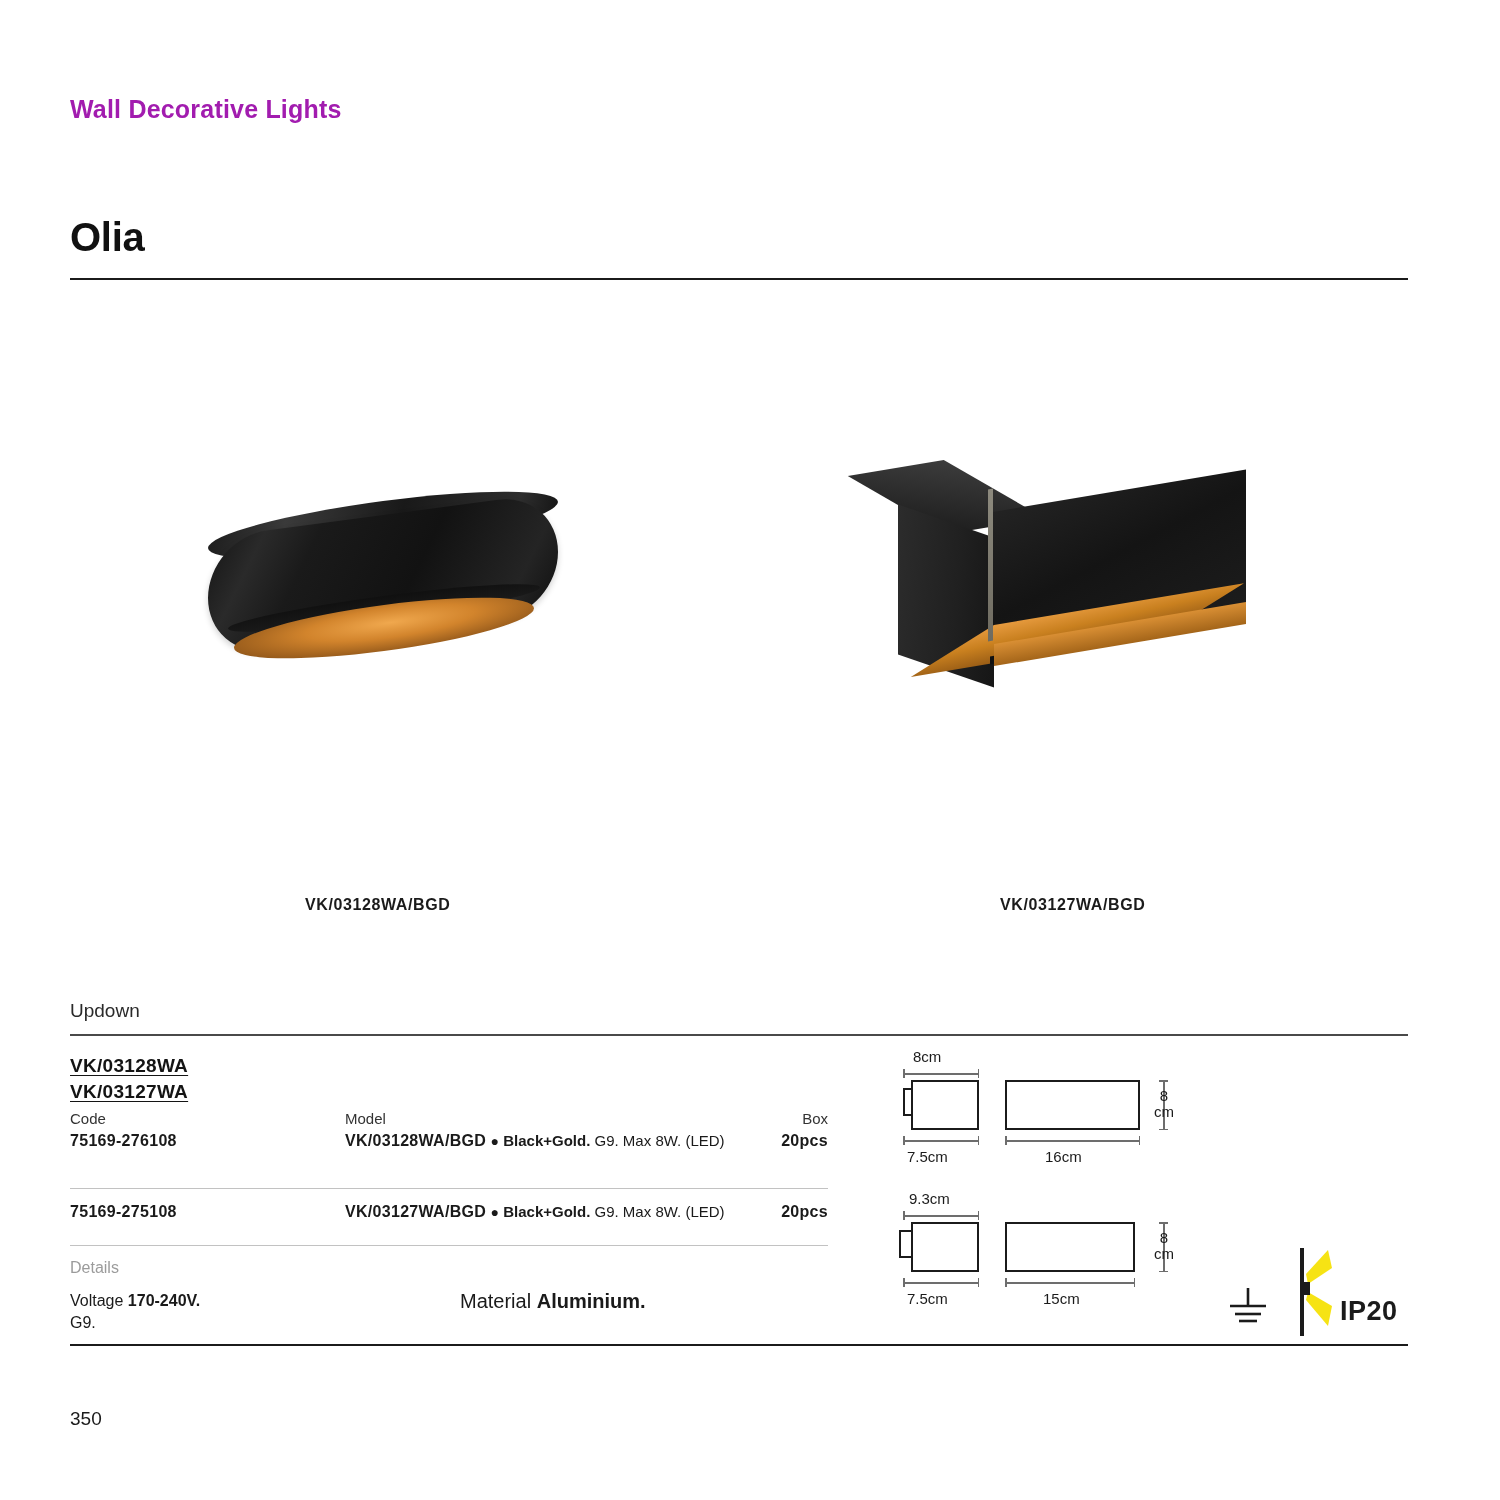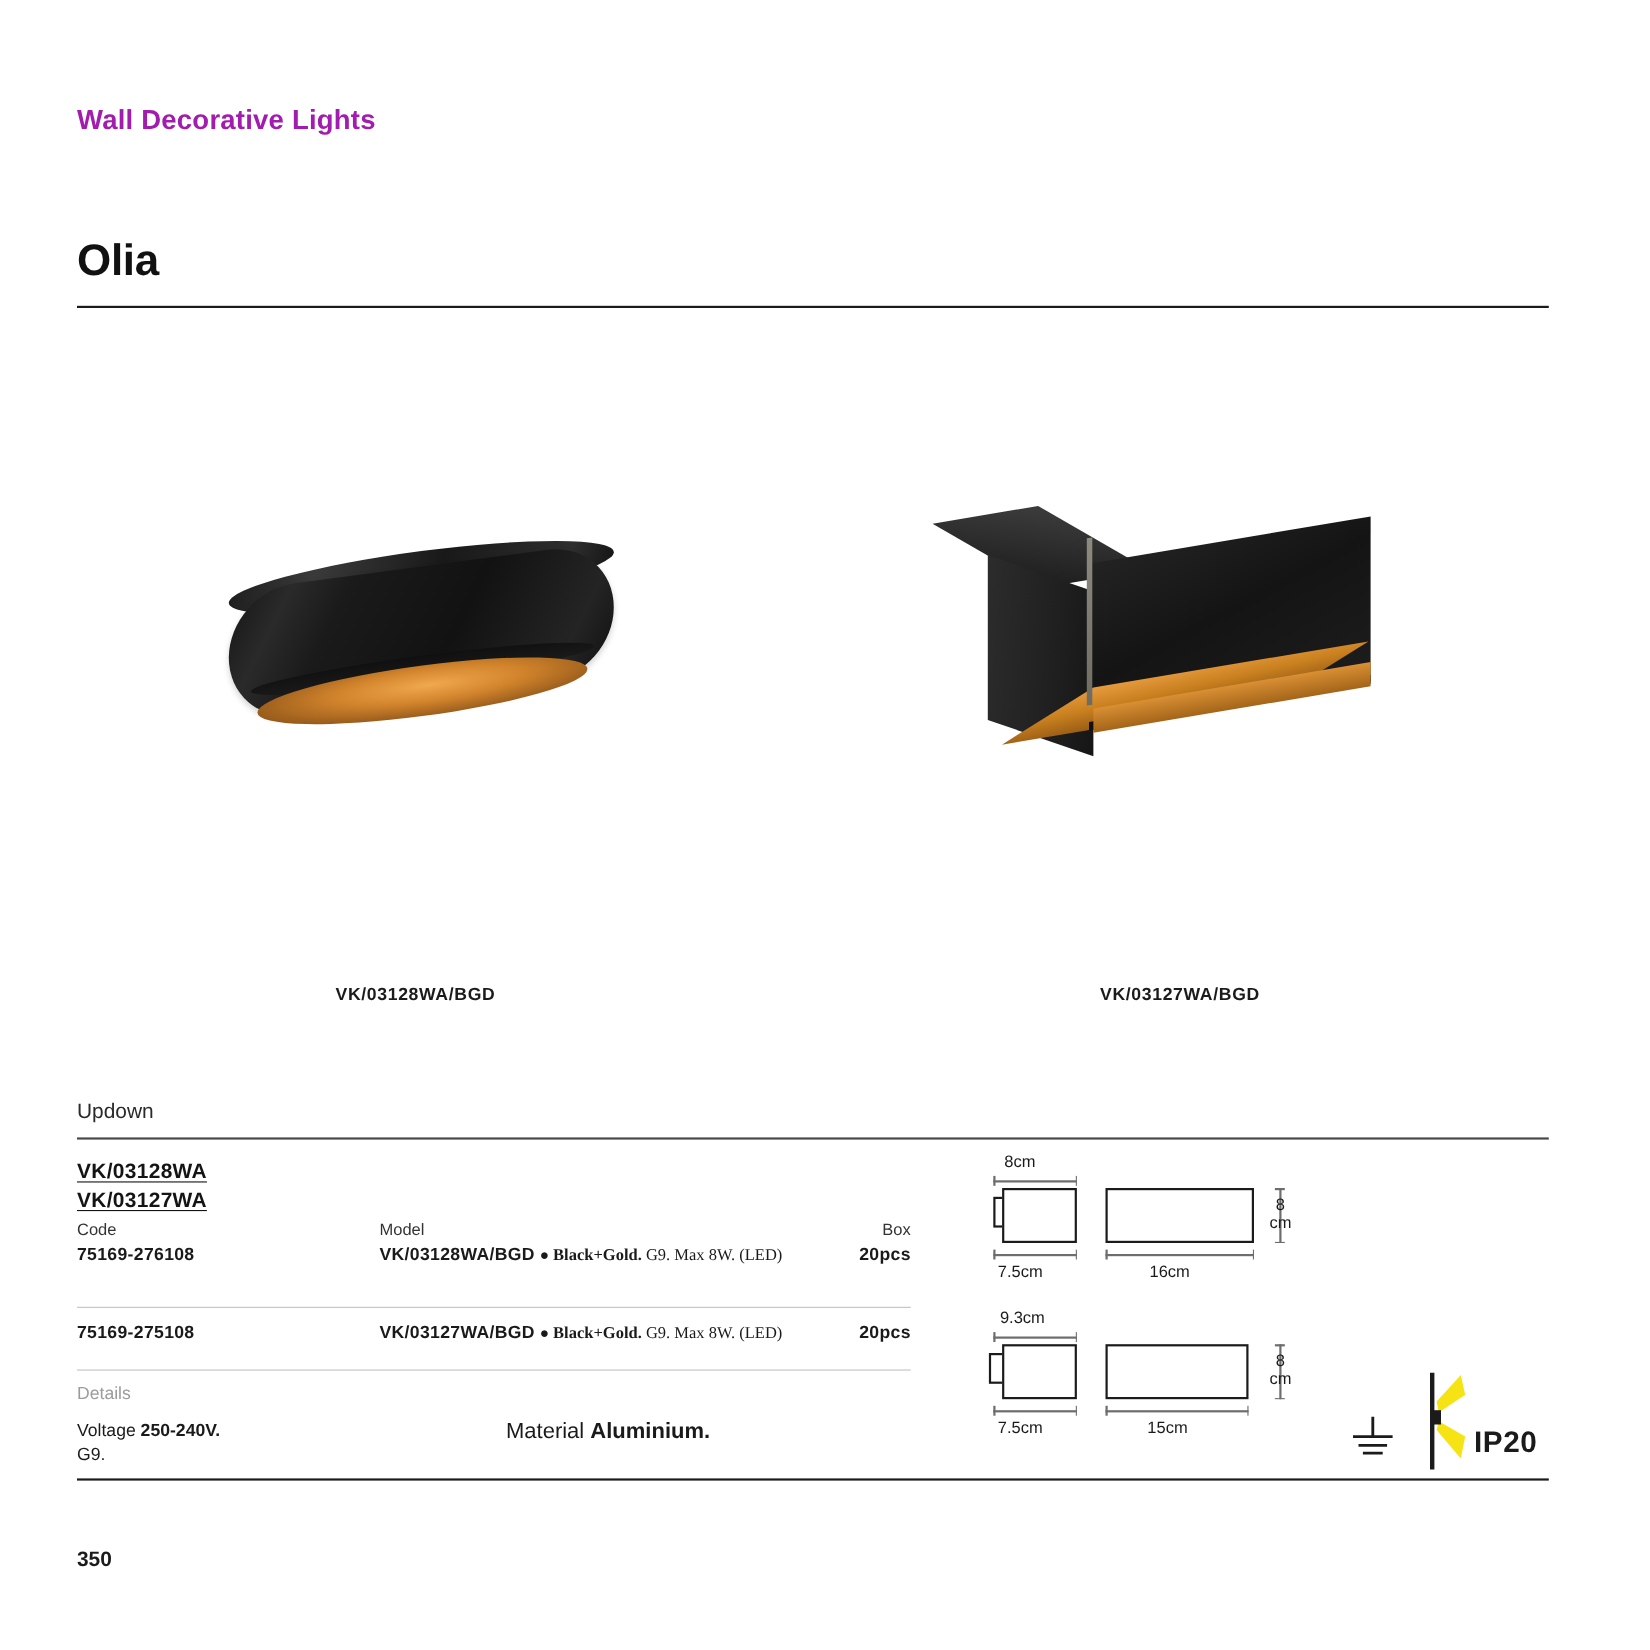--- a/index.html
+++ b/index.html
@@ -129,21 +129,21 @@
   .t-col-model { position: absolute; left: 275px; font-size: 15px; color: #333; }
   .t-col-box { position: absolute; right: 0; font-size: 15px; color: #333; }
 
   .t-row { position: relative; min-height: 56px; text-align: right; }
   .t-code {
     position: absolute; left: 0; top: 0; font-size: 16px; font-weight: bold;
     letter-spacing: 0.3px;
   }
   .t-model { position: absolute; left: 275px; top: 0; }
   .t-model-name { font-size: 16px; font-weight: bold; letter-spacing: 0.3px; }
-  .t-model-desc { font-size: 15px; margin-top: 15px; white-space: nowrap; font-family: Liberation Serif, serif; }
+  .t-model-desc { font-size: 15px; margin-top: 15px; white-space: nowrap; }
   .t-model-desc .sw { font-size: 14px; }
   .t-model-desc b { font-weight: bold; }
   .t-box {
     position: absolute; right: 0; top: 0; font-size: 16px; font-weight: bold;
     letter-spacing: 0.3px;
   }
   .rule-light { width: 758px; height: 1px; background: #c2c2c2; }
 
   .details-label {
     position: absolute; left: 70px; top: 1259px;
@@ -186,21 +186,21 @@
   .symbols { position: absolute; left: 1222px; top: 1250px; }
   .sym-earth { position: absolute; left: 0; top: 36px; }
   .sym-updown { position: absolute; left: 62px; top: -6px; }
   .ip-label {
     position: absolute; left: 118px; top: 46px;
     font-size: 27px; font-weight: bold; letter-spacing: 0.5px; color: #1b1b1b;
   }
 
   .page-number {
     position: absolute; left: 70px; top: 1408px;
-    font-size: 19px; font-weight: bold; color: #1b1b1b;
+    font-size: 19px; font-weight: normal; color: #1b1b1b;
   }
 </style>
 </head>
 <body>
 
 <div class="page">
 
   <div class="kicker">Wall Decorative Lights</div>
   <div class="product-title">Olia</div>
   <div class="rule-title"></div>
@@ -270,21 +270,21 @@
         </span>
       </span>
       <span class="t-box" style="top:14px">20pcs</span>
     </div>
     <div class="rule-light"></div>
   </div>
 
   <div class="details-label">Details</div>
   <div class="details-grid">
     <div class="d-left">
-      <span>Voltage </span><b>250-240V.</b><br>
+      <span>Voltage </span><b>170-240V.</b><br>
       <span>G9.</span>
     </div>
     <div class="d-right">
       <span>Material </span><b>Aluminium.</b>
     </div>
   </div>
   <div class="rule-bottom"></div>
 
   <div class="dims">
 

